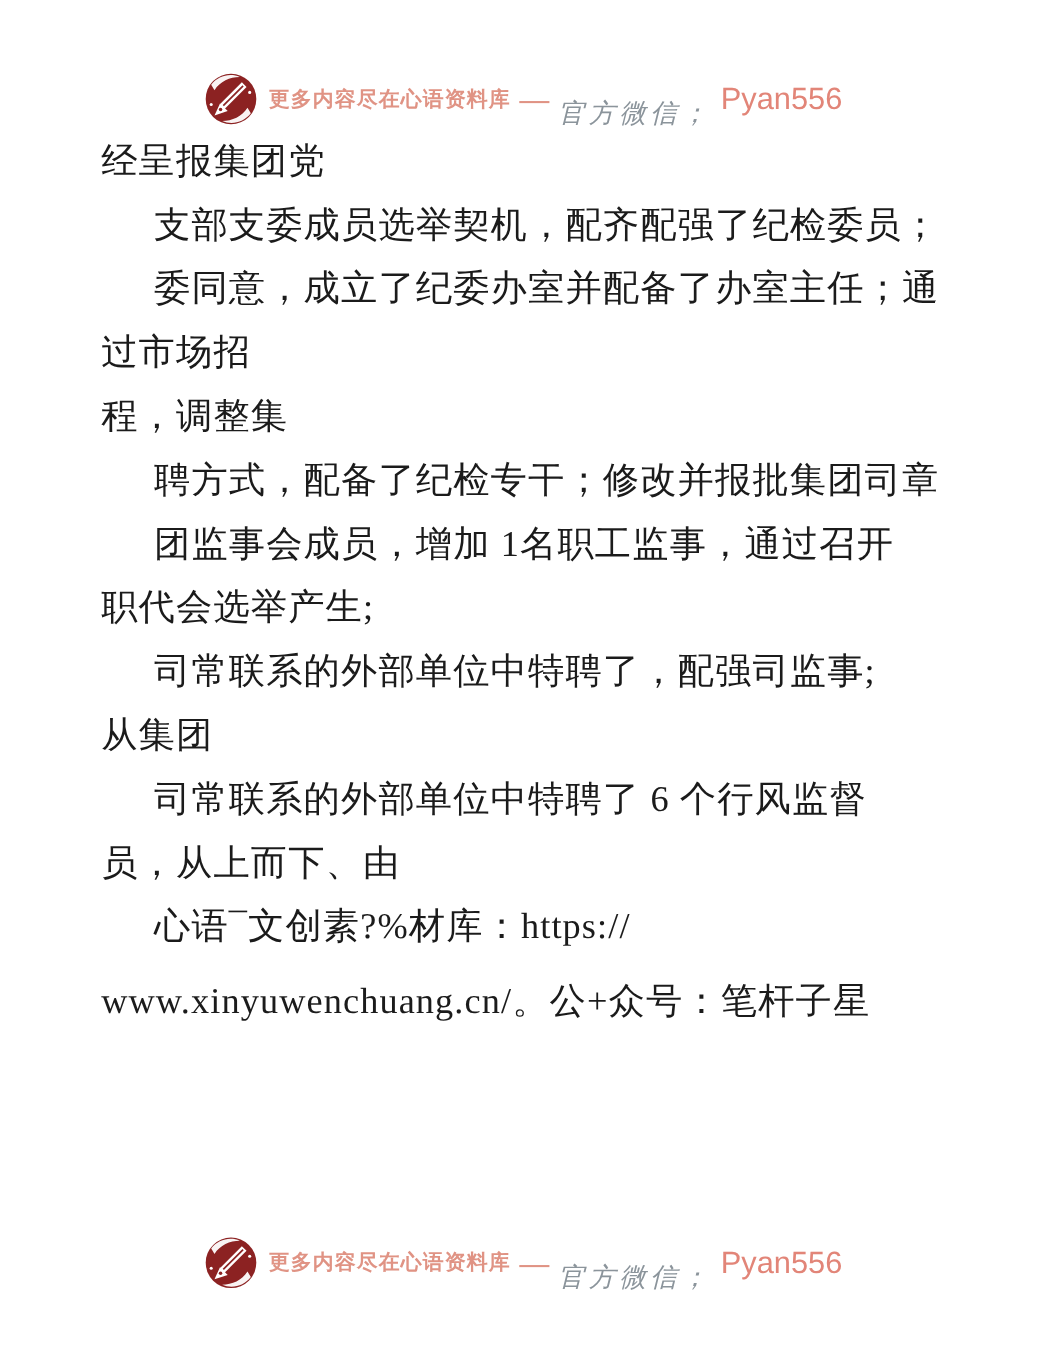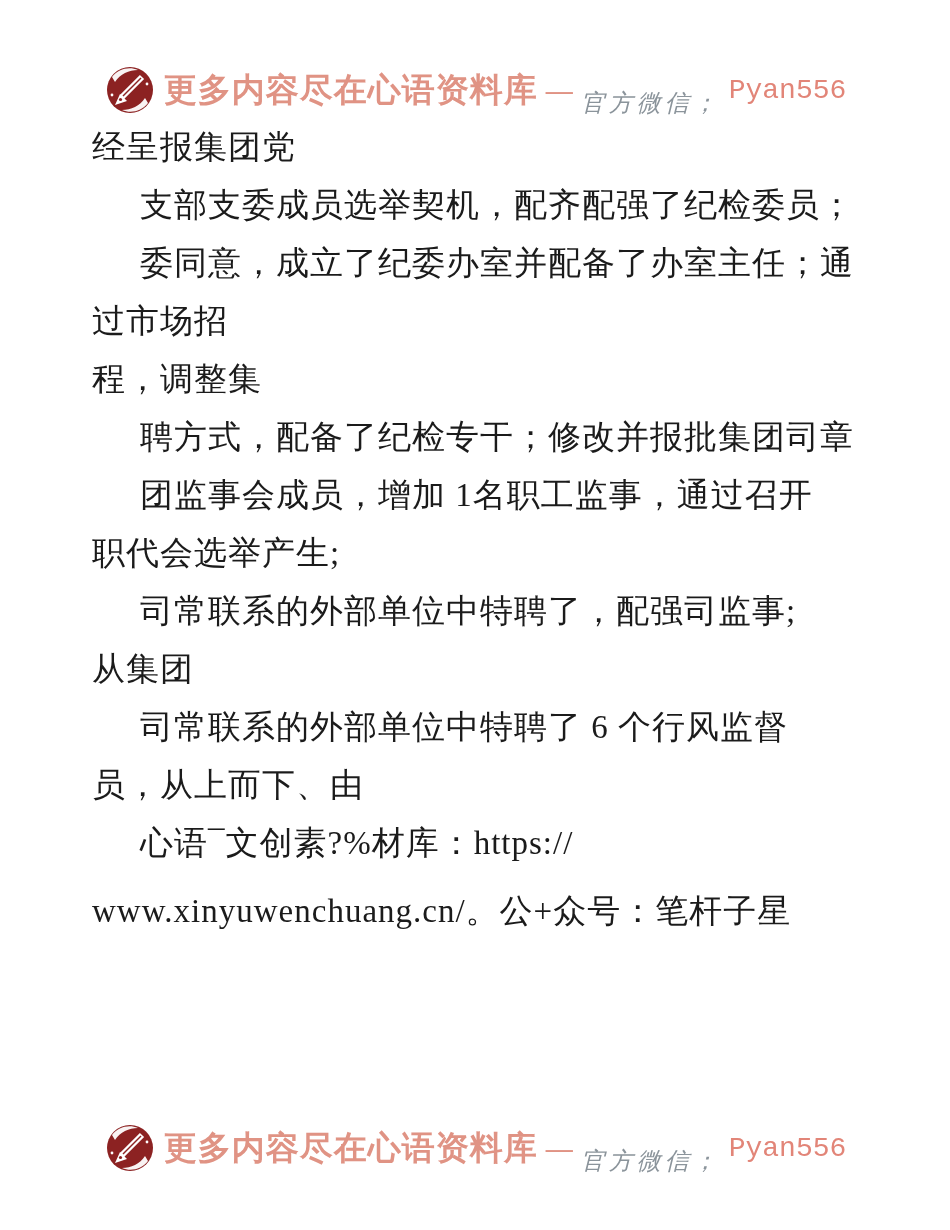--- a/index.html
+++ b/index.html
@@ -23,40 +23,40 @@
     justify-content: center;
     align-items: center;
     gap: 8px;
     white-space: nowrap;
   }
   .banner.top { top: 60px; }
   .banner.bottom { top: 1118px; }
   .logo-wrap { width: 52px; height: 52px; flex: 0 0 auto; display: inline-block; }
   .banner-text {
     color: #e09384;
-    font-size: 33px;
+    font-size: 19px;
     font-weight: bold;
     letter-spacing: 1px;
   }
   .banner-sep {
     color: #e09384;
     font-size: 27px;
     font-weight: bold;
   }
   .wechat-label {
     color: #8b949b;
     font-size: 24px;
     letter-spacing: 4px;
     font-style: italic;
     margin-top: 25px;
   }
   .wechat-id {
     color: #e28578;
     font-size: 28px;
-    font-family: Liberation Mono, monospace;
+    font-family: Liberation Sans, sans-serif;
   }
 
   
   .doc {
     position: absolute;
     top: 118px;
     left: 92px;
     right: 86px;
     color: #1b1b1b;
   }

